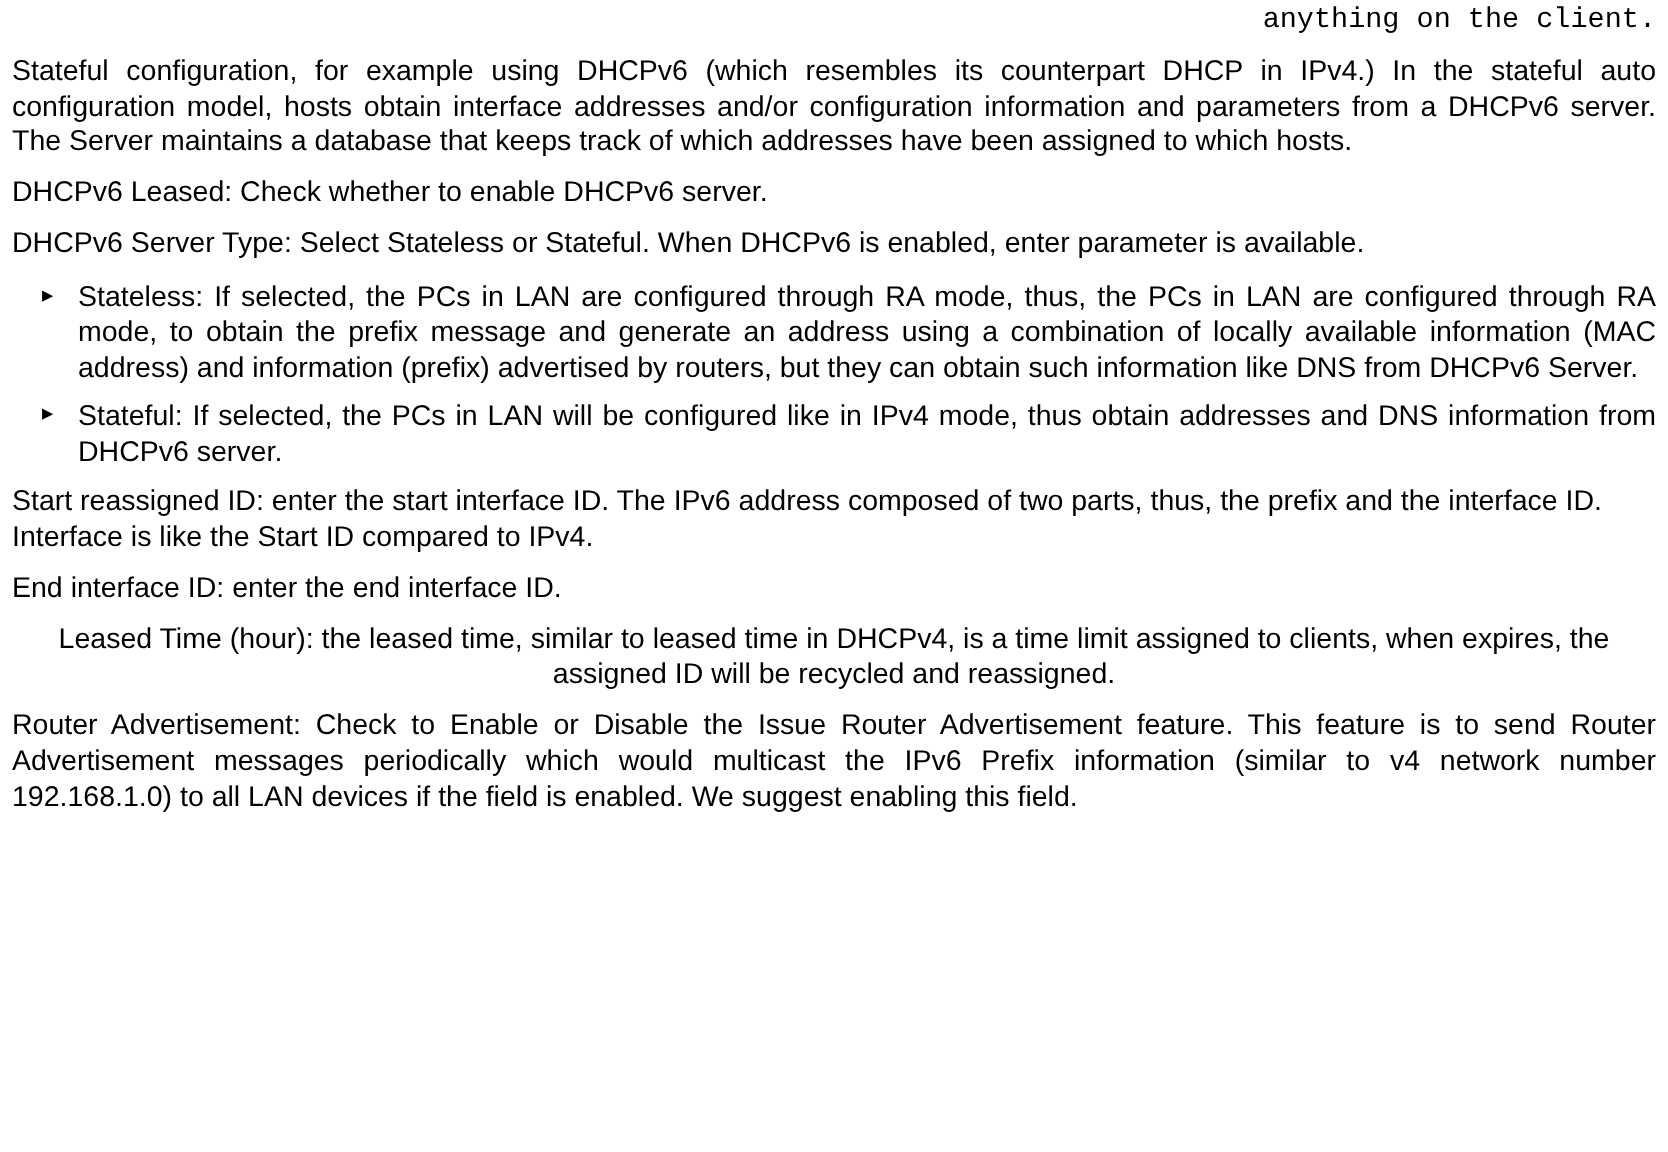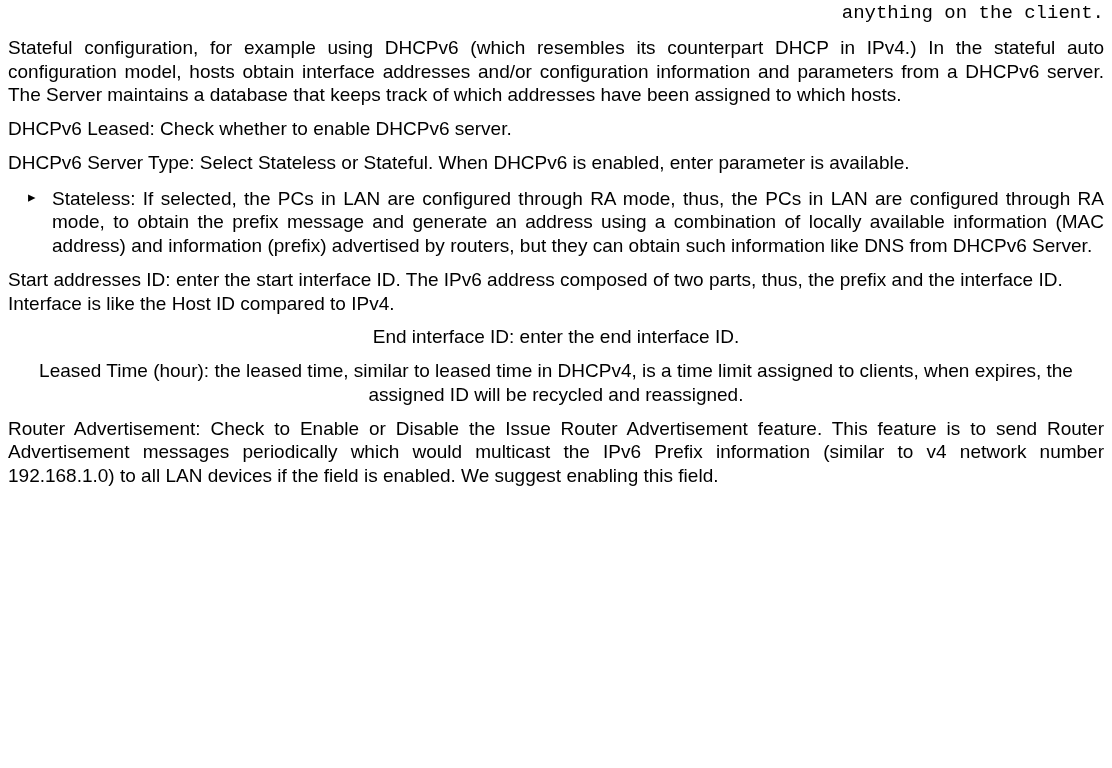--- a/index.html
+++ b/index.html
@@ -48,23 +48,24 @@
   <p style="text-align:right;font-family:Liberation Mono, monospace;"><span>anything on the client.</span></p>
 
   <p><span class="bold">Stateful configuration</span><span>, for example using DHCPv6 (which resembles its counterpart DHCP in IPv4.) In the stateful auto configuration model, hosts obtain interface addresses and/or configuration information and parameters from a DHCPv6 server. The Server maintains a database that keeps track of which addresses have been assigned to which hosts.</span></p>
 
   <p style="text-align:left;"><span class="bold">DHCPv6 Leased:</span><span> Check whether to enable DHCPv6 server.</span></p>
 
   <p><span class="bold">DHCPv6 Server Type:</span><span> Select Stateless or Stateful. When DHCPv6 is enabled, enter parameter is available.</span></p>
 
   <ul>
     <li><span class="bold">Stateless:</span><span> If selected, the PCs in LAN are configured through RA mode, thus,  the PCs in LAN are configured through RA mode, to obtain the prefix message and generate an address using a combination of locally available information (MAC address) and information (prefix) advertised by routers, but they can obtain such information like DNS from DHCPv6 Server.</span></li>
+    <li><span class="bold">Stateful:</span><span> If selected, the PCs in LAN will be configured like in IPv4 mode, thus obtain addresses and DNS information from DHCPv6 server.</span></li>
   </ul>
 
-  <p style="text-align:left;"><span class="bold">Start addresses ID:</span><span> enter the start interface ID. The IPv6 address composed of two parts, thus, the prefix and the interface ID. Interface is like the Host ID compared to IPv4.</span></p>
+  <p style="text-align:left;"><span class="bold">Start reassigned ID:</span><span> enter the start interface ID. The IPv6 address composed of two parts, thus, the prefix and the interface ID. Interface is like the Start ID compared to IPv4.</span></p>
 
-  <p style="text-align:center;"><span class="bold">End interface ID:</span><span> enter the end interface ID.</span></p>
+  <p style="text-align:left;"><span class="bold">End interface ID:</span><span> enter the end interface ID.</span></p>
 
   <p style="text-align:center;"><span class="bold">Leased Time (hour):</span><span> the leased time, similar to leased time in DHCPv4, is a time limit assigned to clients, when expires, the assigned ID will be recycled and reassigned.</span></p>
 
   <p><span class="bold">Router Advertisement:</span><span> Check to Enable or Disable the Issue Router Advertisement feature. This feature is to send Router Advertisement messages periodically which would multicast the IPv6 Prefix information (similar to v4 network number 192.168.1.0) to all LAN devices if the field is enabled. We suggest enabling this field.</span></p>
 
 </div>
 
 </body></html>

